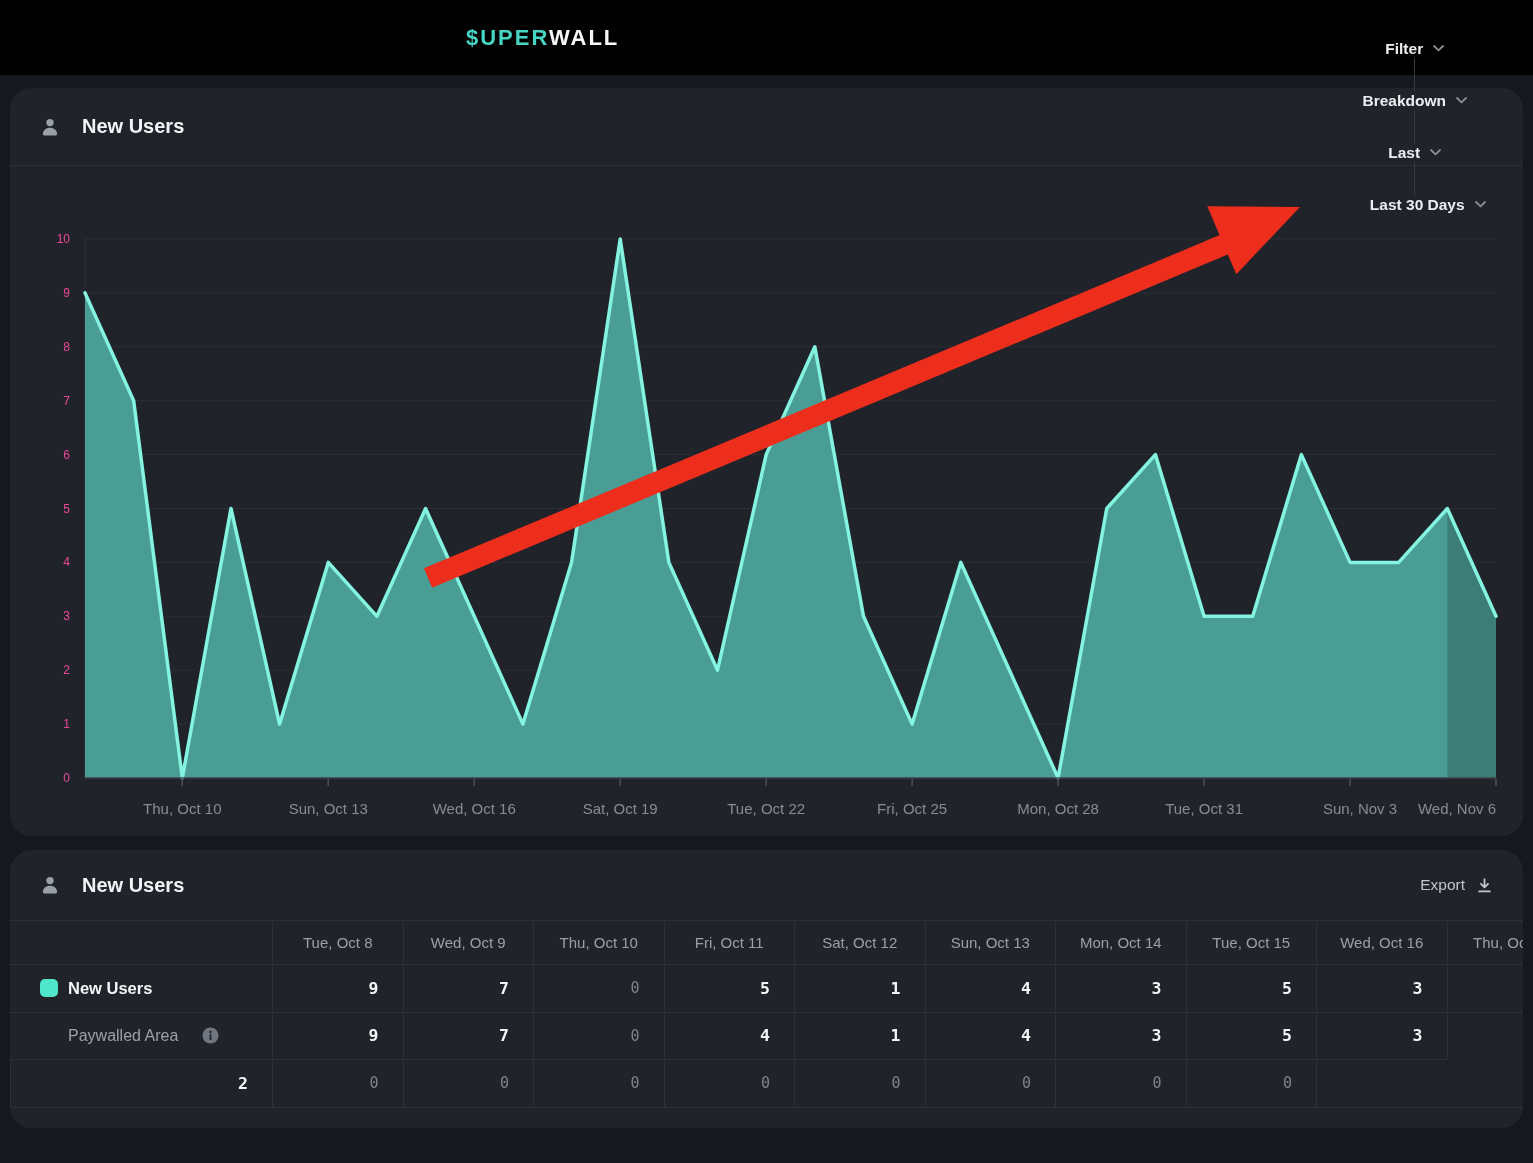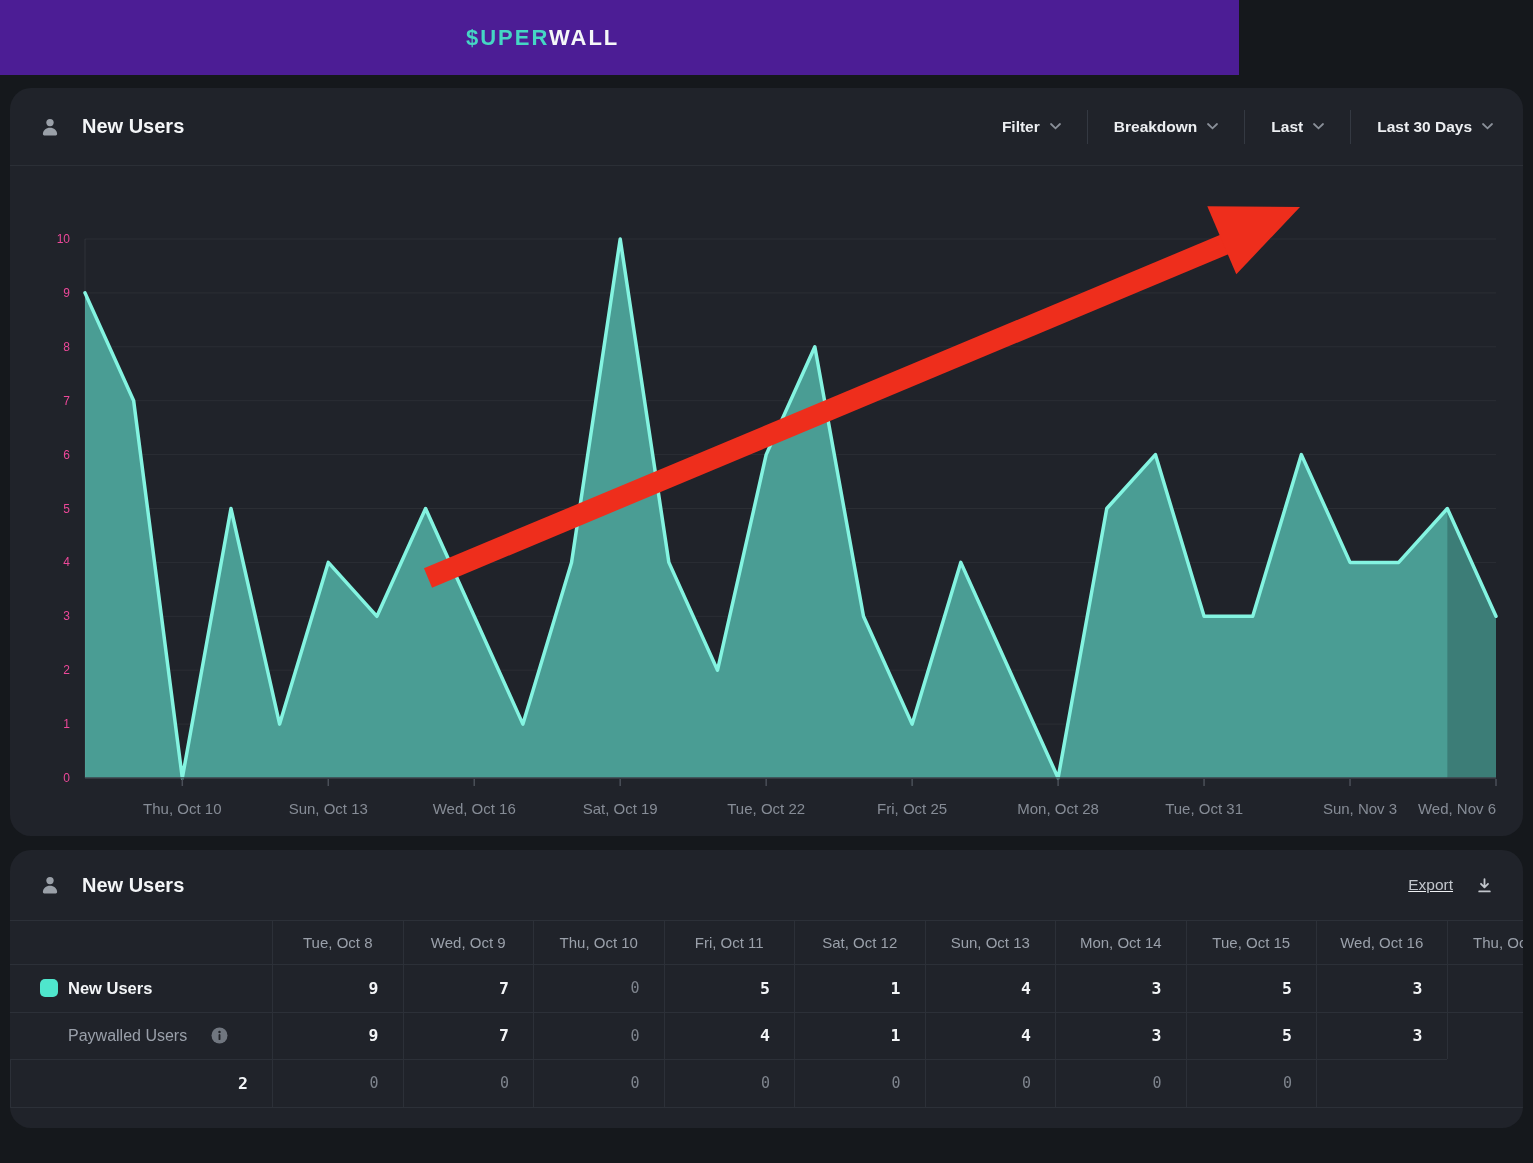--- a/index.html
+++ b/index.html
@@ -4,39 +4,39 @@
 <style>
   * { margin:0; padding:0; box-sizing:border-box; }
   html,body { width:1533px; height:1163px; overflow:hidden; }
   body {
     background:#15181c;
     font-family:"Liberation Sans", sans-serif;
     color:#eef0f3;
     position:relative;
   }
   
-  #topbar { position:absolute; left:0; top:0; width:1239px; height:75px; background:#4c1d95; }
+  #topbar { position:absolute; left:0; top:0; width:1533px; height:75px; background:#000000; }
   #logo { position:absolute; left:466px; top:0; height:75px; line-height:75px;
           font-size:22px; font-weight:bold; letter-spacing:2px; }
   #logo .teal { color:#45d6c4; }
   #logo .white { color:#f5f7f8; }
 
   
   .card { position:absolute; left:10px; width:1513px; background:#20232a; border-radius:21px; }
   #card1 { top:88px; height:748px; }
   #card2 { top:850px; height:278px; overflow:hidden; }
 
   .card-header { display:flex; align-items:center; padding:0 30px; }
   #card1 .card-header { height:78px; border-bottom:1px solid #2b2f36; }
   #card2 .card-header { height:70px; }
   .card-title { font-size:20px; font-weight:700; color:#f3f5f7; margin-left:22px; }
   .person-icon { width:20px; height:20px; flex:0 0 auto; }
 
   
-  #controls { margin-left:auto; display:flex; align-items:center; }
+  #controls { margin-left:auto; display:flex; align-items:center;flex-direction:column; }
   .control { display:flex; align-items:center; gap:10px; padding:0 26px; cursor:pointer; }
   .control .lbl { font-size:15.5px; font-weight:700; color:#eceef1; white-space:nowrap; }
   .control-sep { width:1px; height:34px; background:#343942; }
   .chev { width:11px; height:7px; }
 
   
   #subtitle-row { position:absolute; left:30px; right:30px; top:96px; height:24px;
                   display:flex; align-items:center; }
   #count-subtitle { font-size:15px; color:#9298a2; }
   #chart-type { margin-left:auto; display:flex; align-items:center; gap:9px; cursor:pointer; }
@@ -55,21 +55,21 @@
   #chart-svg .tick { stroke:#4a4f58; stroke-width:1.5; }
   #x-labels { position:absolute; left:75px; top:712px; width:1411px; height:20px; }
   .x-label { position:absolute; top:0; transform:translateX(-50%); white-space:nowrap;
              font-size:15px; color:#868c96; }
 
   
   #arrow-overlay { position:absolute; left:0; top:0; width:1533px; height:1163px;
                    pointer-events:none; z-index:50; }
 
   
-  #export-btn { margin-left:auto; display:flex; align-items:center; gap:23px; cursor:pointer;text-decoration:underline; }
+  #export-btn { margin-left:auto; display:flex; align-items:center; gap:11px; cursor:pointer; }
   #export-btn .lbl { font-size:15.5px; color:#c2c6cc; }
 
   #data-table { position:absolute; left:0; top:70px; width:1567px;
                 display:grid; grid-template-columns:262px repeat(10,130.5px);
                 border-bottom:1px solid #2c3038; }
   .th { height:44px; display:flex; align-items:center; justify-content:center;
         font-size:15px; color:#9aa0aa; border-top:1px solid #2c3038; white-space:nowrap; overflow:hidden; }
   .cell { height:47.5px; display:flex; align-items:center; border-top:1px solid #2c3038; }
   .th.bl, .cell.bl { border-left:1px solid #2c3038; }
   .cell.num { justify-content:flex-end; padding-right:24px;
@@ -221,21 +221,21 @@
       <div class="cell num bl">7</div>
       <div class="cell num bl zero">0</div>
       <div class="cell num bl">5</div>
       <div class="cell num bl">1</div>
       <div class="cell num bl">4</div>
       <div class="cell num bl">3</div>
       <div class="cell num bl">5</div>
       <div class="cell num bl">3</div>
       <div class="cell num bl"></div>
       <div class="cell rowlabel plain">
-        <span class="rlabel gray">Paywalled Users</span>
+        <span class="rlabel gray">Paywalled Area</span>
         <svg class="info-icon" viewBox="0 0 17 17">
           <circle cx="8.5" cy="8.5" r="8" fill="#70767f"></circle>
           <circle cx="8.5" cy="4.9" r="1.25" fill="#22252a"></circle>
           <rect x="7.55" y="7.1" width="1.9" height="6" rx="0.95" fill="#22252a"></rect>
         </svg>
       </div>
       <div class="cell num bl">9</div>
       <div class="cell num bl">7</div>
       <div class="cell num bl zero">0</div>
       <div class="cell num bl">4</div>

